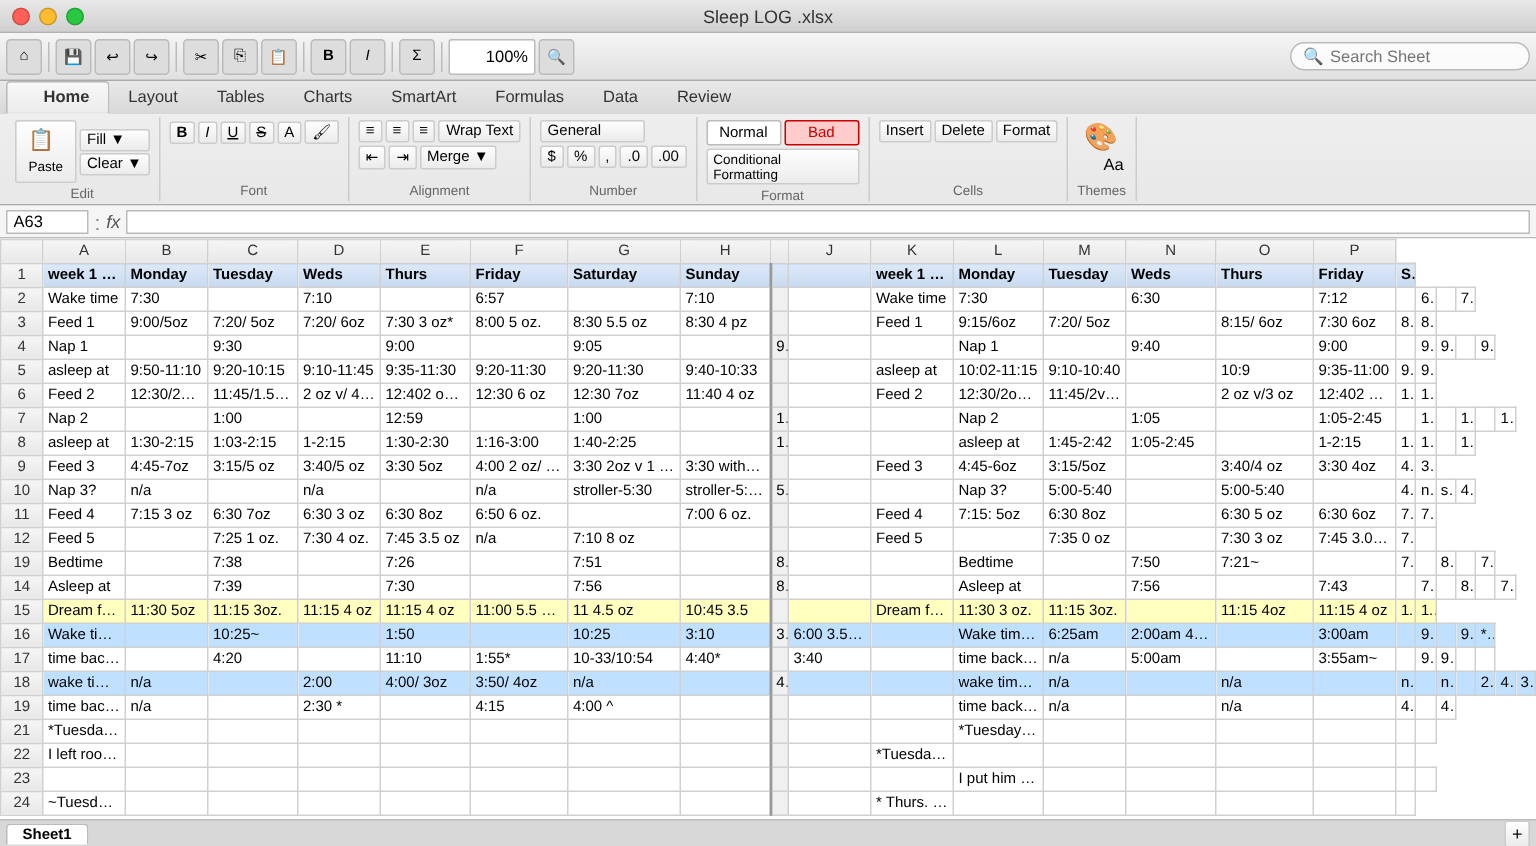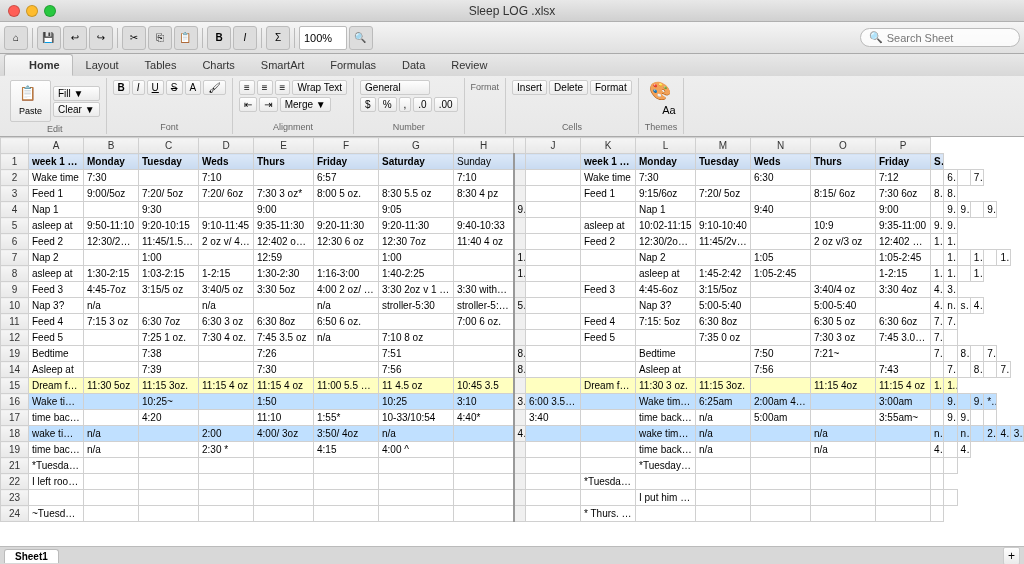--- a/index.html
+++ b/index.html
@@ -50,21 +50,21 @@
       display: flex; align-items: center; justify-content: center;
       font-size: 10px; cursor: pointer;
     }
     .toolbar-sep { width: 1px; height: 20px; background: #bbb; margin: 0 2px; }
     .zoom-box {
       font-size: 11px;
       border: 1px solid #bbb;
       background: white;
       padding: 5px 4px;
       border-radius: 2px;
-      width: 48px; text-align: left;
+      width: 58px; text-align: right;
     }
 
     
     .ribbon {
       background: linear-gradient(to bottom, #f0f0f0, #e8e8e8);
       border-bottom: 1px solid #aaa;
     }
     .ribbon-tabs {
       display: flex;
       padding: 0 4px;
@@ -357,20 +357,27 @@
             <div class="rb-btn">%</div>
             <div class="rb-btn">,</div>
             <div class="rb-btn">.0</div>
             <div class="rb-btn">.00</div>
           </div>
         </div>
         <div class="ribbon-group-label">Number</div>
       </div>
 
       <div class="ribbon-group">
+        <div style="display:flex;flex-direction:column;gap:2px;">
+          <div style="display:flex;gap:2px;align-items:center;">
+            <div class="format-cell-box normal-cell">Normal</div>
+            <div class="format-cell-box bad-cell">Bad</div>
+          </div>
+          <div class="rb-btn" style="font-size:9px;">Conditional<br>Formatting</div>
+        </div>
         <div class="ribbon-group-label">Format</div>
       </div>
 
       <div class="ribbon-group">
         <div style="display:flex;gap:2px;">
           <div class="rb-btn">Insert</div>
           <div class="rb-btn">Delete</div>
           <div class="rb-btn">Format</div>
         </div>
         <div class="ribbon-group-label">Cells</div>
@@ -379,20 +386,26 @@
       <div class="ribbon-group">
         <div style="display:flex;flex-direction:column;align-items:center;gap:2px;">
           <div style="font-size:18px;">🎨</div>
           <div style="font-size:11px;margin-left:16px;">Aa</div>
         </div>
         <div class="ribbon-group-label">Themes</div>
       </div>
     </div>
   </div>
 
+  <div class="formula-bar">
+    <input class="cell-ref" type="text" value="A63" style="">
+    <span class="formula-sep">:</span>
+    <span style="font-style:italic; color:#555; font-size:12px;">fx</span>
+    <input class="formula-input" type="text" value="" style="">
+  </div>
 
   <div class="sheet-main" style="overflow:auto; background:white; flex:1;">
     <table class="sheet" style="width:100%;">
       <thead>
         <tr>
           <th class="row-header"></th>
           <th style="width:55px;">A</th>
           <th style="width:55px;">B</th>
           <th style="width:60px;">C</th>
           <th style="width:55px;">D</th>
@@ -413,21 +426,21 @@
       <tbody id="sheet-body">
       <tr>
             <td class="row-num">1</td>
             <td class="header-row" style="font-weight: 600; background: linear-gradient(rgb(220, 232, 248), rgb(200, 218, 240));">week 1 Grant</td>
             <td class="header-row" style="font-weight: 600; background: linear-gradient(rgb(220, 232, 248), rgb(200, 218, 240));">Monday</td>
             <td class="header-row" style="font-weight: 600; background: linear-gradient(rgb(220, 232, 248), rgb(200, 218, 240));">Tuesday</td>
             <td class="header-row" style="font-weight: 600; background: linear-gradient(rgb(220, 232, 248), rgb(200, 218, 240));">Weds</td>
             <td class="header-row" style="font-weight: 600; background: linear-gradient(rgb(220, 232, 248), rgb(200, 218, 240));">Thurs</td>
             <td class="header-row" style="font-weight: 600; background: linear-gradient(rgb(220, 232, 248), rgb(200, 218, 240));">Friday</td>
             <td class="header-row" style="font-weight: 600; background: linear-gradient(rgb(220, 232, 248), rgb(200, 218, 240));">Saturday</td>
-            <td class="header-row" style="font-weight: 400; background: linear-gradient(rgb(220, 232, 248), rgb(200, 218, 240));">Sunday</td>
+            <td class="header-row" style="font-weight: 700; background: linear-gradient(rgb(220, 232, 248), rgb(200, 218, 240));">Sunday</td>
             <td class="header-row" style="background: linear-gradient(rgb(220, 232, 248), rgb(200, 218, 240)); border-left: 2px solid rgb(153, 153, 153); font-weight: 600;"></td>
             <td class="header-row" style="font-weight: 600; background: linear-gradient(rgb(220, 232, 248), rgb(200, 218, 240));"></td>
             <td class="header-row" style="font-weight: 600; background: linear-gradient(rgb(220, 232, 248), rgb(200, 218, 240));">week 1 Noah</td>
             <td class="header-row" style="font-weight: 600; background: linear-gradient(rgb(220, 232, 248), rgb(200, 218, 240));">Monday</td>
             <td class="header-row" style="font-weight: 600; background: linear-gradient(rgb(220, 232, 248), rgb(200, 218, 240));">Tuesday</td>
             <td class="header-row" style="font-weight: 600; background: linear-gradient(rgb(220, 232, 248), rgb(200, 218, 240));">Weds</td>
             <td class="header-row" style="font-weight: 600; background: linear-gradient(rgb(220, 232, 248), rgb(200, 218, 240));">Thurs</td>
             <td class="header-row" style="font-weight: 600; background: linear-gradient(rgb(220, 232, 248), rgb(200, 218, 240));">Friday</td>
             <td class="header-row" style="font-weight: 600; background: linear-gradient(rgb(220, 232, 248), rgb(200, 218, 240));">Saturda</td>
           </tr>

